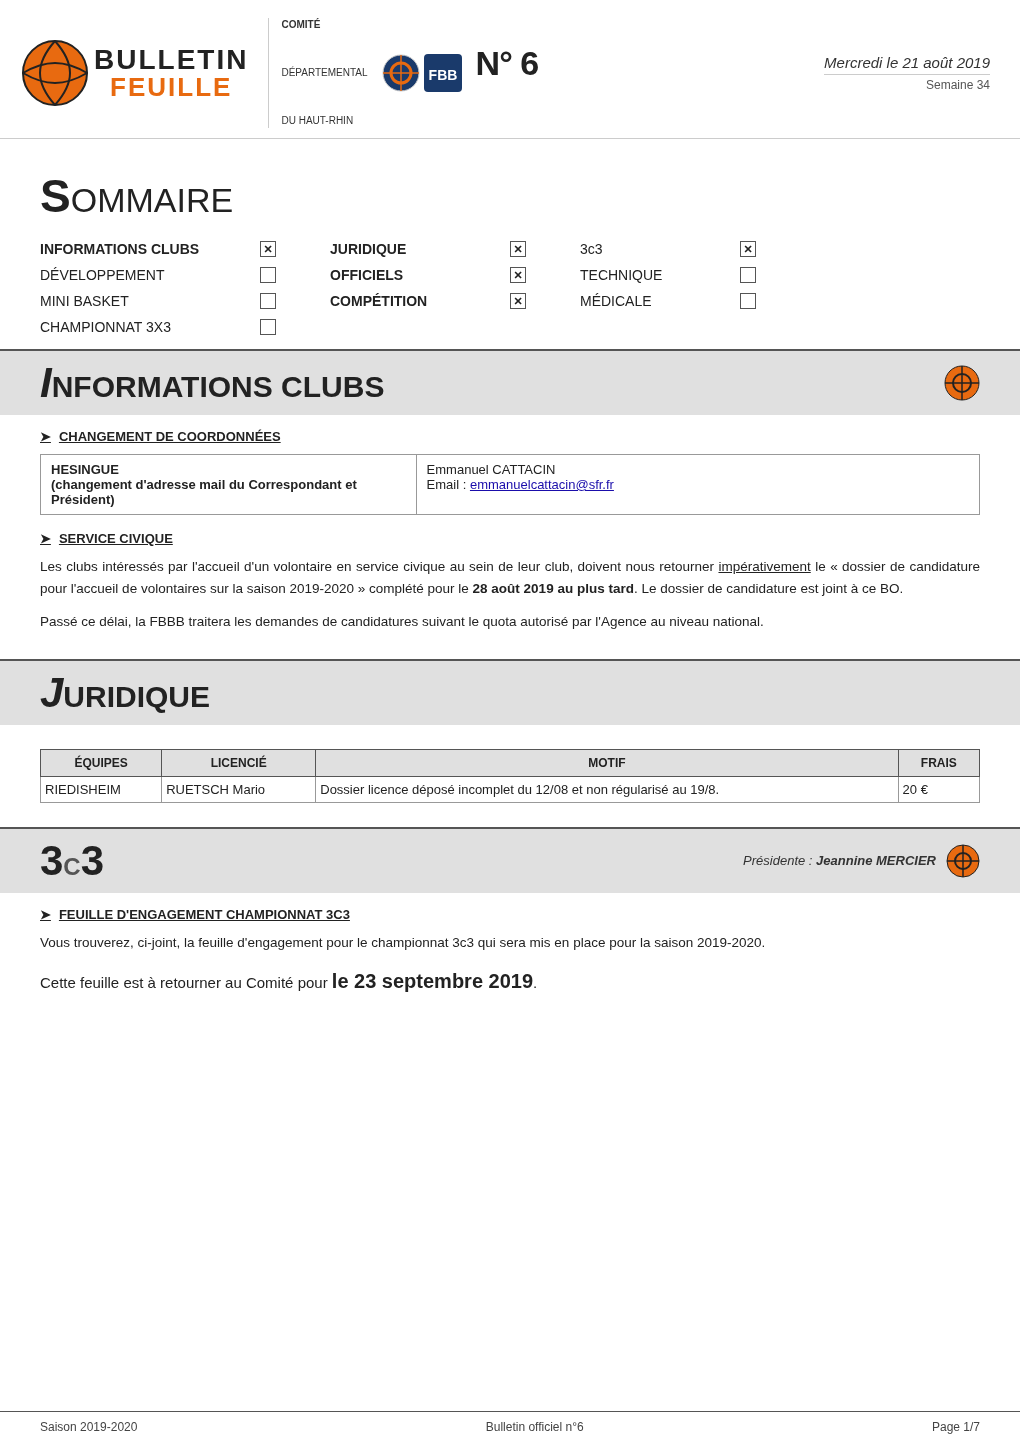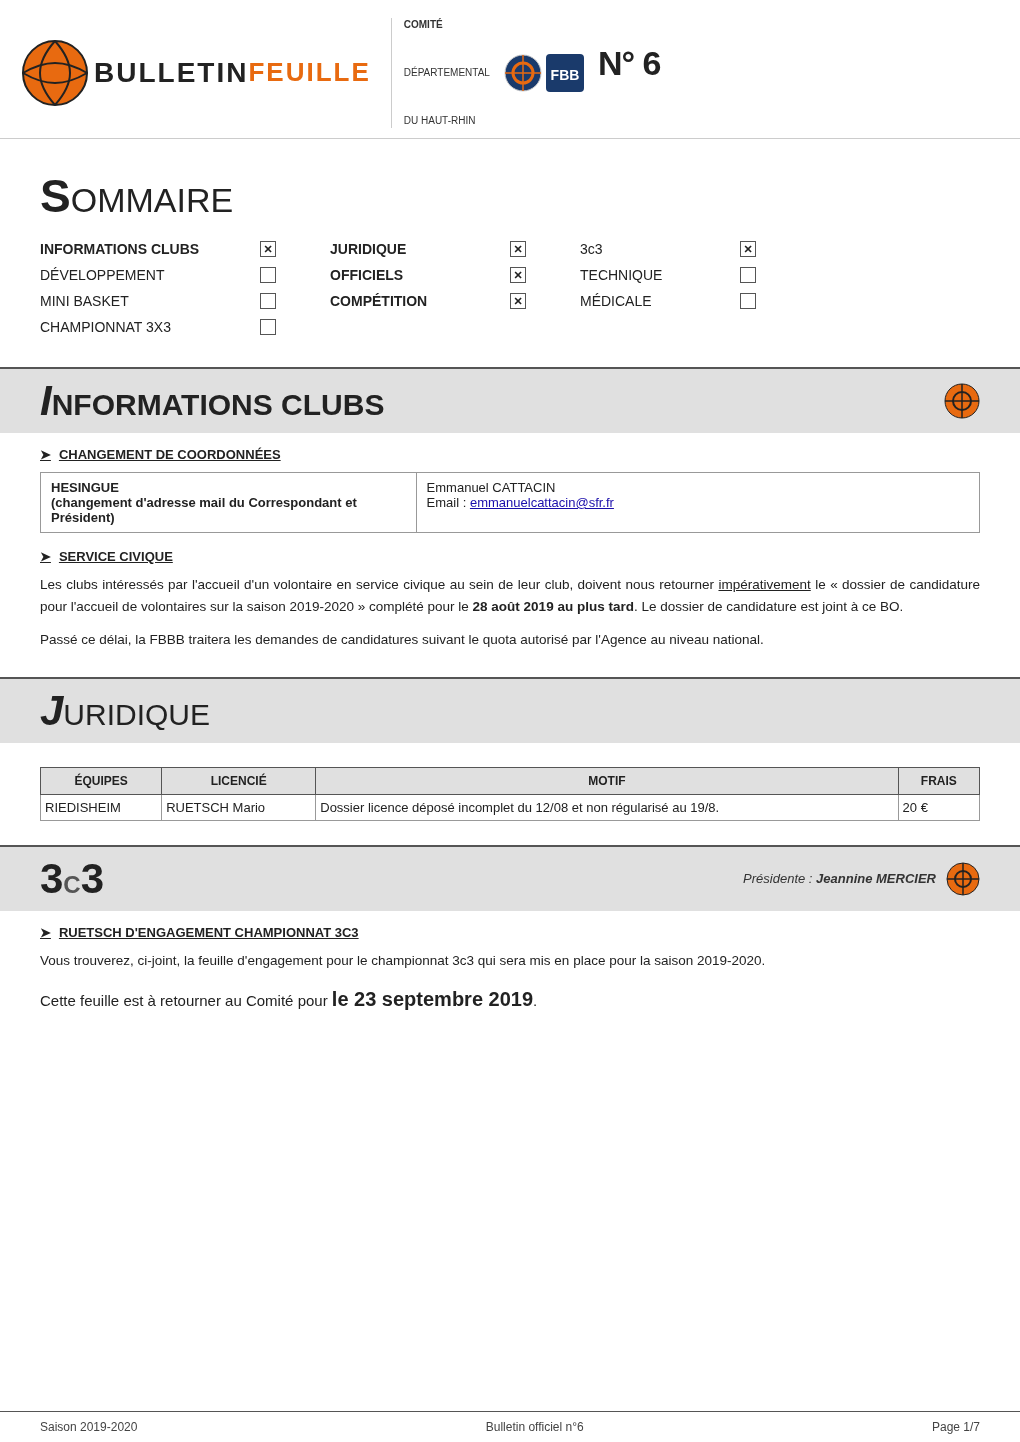--- a/index.html
+++ b/index.html
@@ -26,22 +26,23 @@
       align-items: center;
       margin-right: 20px;
     }
     .logo-basketball {
       width: 70px;
       height: 70px;
       margin-right: 4px;
     }
     .logo-text {
       display: flex;
-      flex-direction: row;
+      flex-direction: column;
       line-height: 1;
+      align-items: center;
     }
     .logo-bulletin {
       font-size: 28px;
       font-weight: 900;
       letter-spacing: 2px;
       color: #222;
     }
     .logo-officiel {
       font-size: 26px;
       font-weight: 900;
@@ -94,21 +95,21 @@
       font-size: 12px;
       color: #555;
       text-align: right;
       border-top: 1px solid #ccc;
       padding-top: 3px;
       margin-top: 3px;
     }
 
     
     .sommaire-section {
-      padding: 20px 40px 28px 40px;
+      padding: 20px 40px 10px 40px;
     }
     .sommaire-title {
       font-size: 34px;
       font-weight: 400;
       margin-bottom: 18px;
       color: #222;
     }
     .sommaire-title span.big-s {
       font-size: 46px;
       font-weight: 700;
@@ -328,20 +329,24 @@
     <svg width="38" height="38" viewBox="0 0 38 38">
       <rect width="38" height="38" rx="4" fill="#1a3a6b"></rect>
       <text x="19" y="26" text-anchor="middle" font-size="14" font-weight="bold" fill="#fff">FBB</text>
     </svg>
   </div>
 
   <div class="header-numero">
     <span>N° 6</span>
   </div>
 
+  <div class="header-date-block">
+    <div class="header-date">Mercredi le 21 août 2019</div>
+    <div class="header-semaine">Semaine 34</div>
+  </div>
 </div>
 
 <div class="sommaire-section">
   <div class="sommaire-title">
     <span class="big-s">S</span><span>OMMAIRE</span>
   </div>
 
   <div style="display:grid; grid-template-columns: 220px 30px 40px 180px 30px 40px 160px 30px; row-gap:10px; align-items:center; margin-bottom:4px;">
     <span class="sommaire-item bold" style="font-weight:bold;">INFORMATIONS CLUBS</span>
     <span class="checkbox checked"></span>
@@ -420,21 +425,21 @@
     Les clubs intéressés par l'accueil d'un volontaire en service civique au sein de leur club, doivent nous retourner <u>impérativement</u> le « dossier de candidature pour l'accueil de volontaires sur la saison 2019-2020 » complété pour le <strong>28 août 2019 au plus tard</strong>. Le dossier de candidature est joint à ce BO.
   </p>
   <p class="body-text">
     Passé ce délai, la FBBB traitera les demandes de candidatures suivant le quota autorisé par l'Agence au niveau national.
   </p>
 </div>
 
 <div class="section-header">
   <div class="section-title-large">
     <span class="big-letter">J</span>
-      <span style="font-size:30px; font-weight:400;">URIDIQUE</span>
+      <span style="font-size:30px; font-weight:700;">URIDIQUE</span>
   </div>
 </div>
 
 <div class="content-area">
   <table class="juridique-table">
     <thead>
       <tr>
         <th>ÉQUIPES</th>
         <th>LICENCIÉ</th>
         <th>MOTIF</th>
@@ -467,21 +472,21 @@
       <circle cx="17" cy="17" r="8" fill="none" stroke="#222" stroke-width="2"></circle>
       <line x1="17" y1="1" x2="17" y2="33" stroke="#222" stroke-width="1.5"></line>
       <line x1="1" y1="17" x2="33" y2="17" stroke="#222" stroke-width="1.5"></line>
     </svg>
   </div>
 </div>
 
 <div class="content-area">
   <div class="subsection-title">
     <span class="arrow-right">➤</span>
-    <span>RUETSCH D'ENGAGEMENT CHAMPIONNAT 3C3</span>
+    <span>FEUILLE D'ENGAGEMENT CHAMPIONNAT 3C3</span>
   </div>
   <p class="body-text">
     Vous trouverez, ci-joint, la feuille d'engagement pour le championnat 3c3 qui sera mis en place pour la saison 2019-2020.
   </p>
   <p class="body-text" style="font-size:15px;">
     Cette feuille est à retourner au Comité pour <strong style="font-size:20px;">le 23 septembre 2019</strong>.
   </p>
 </div>
 
 <div class="page-footer">

